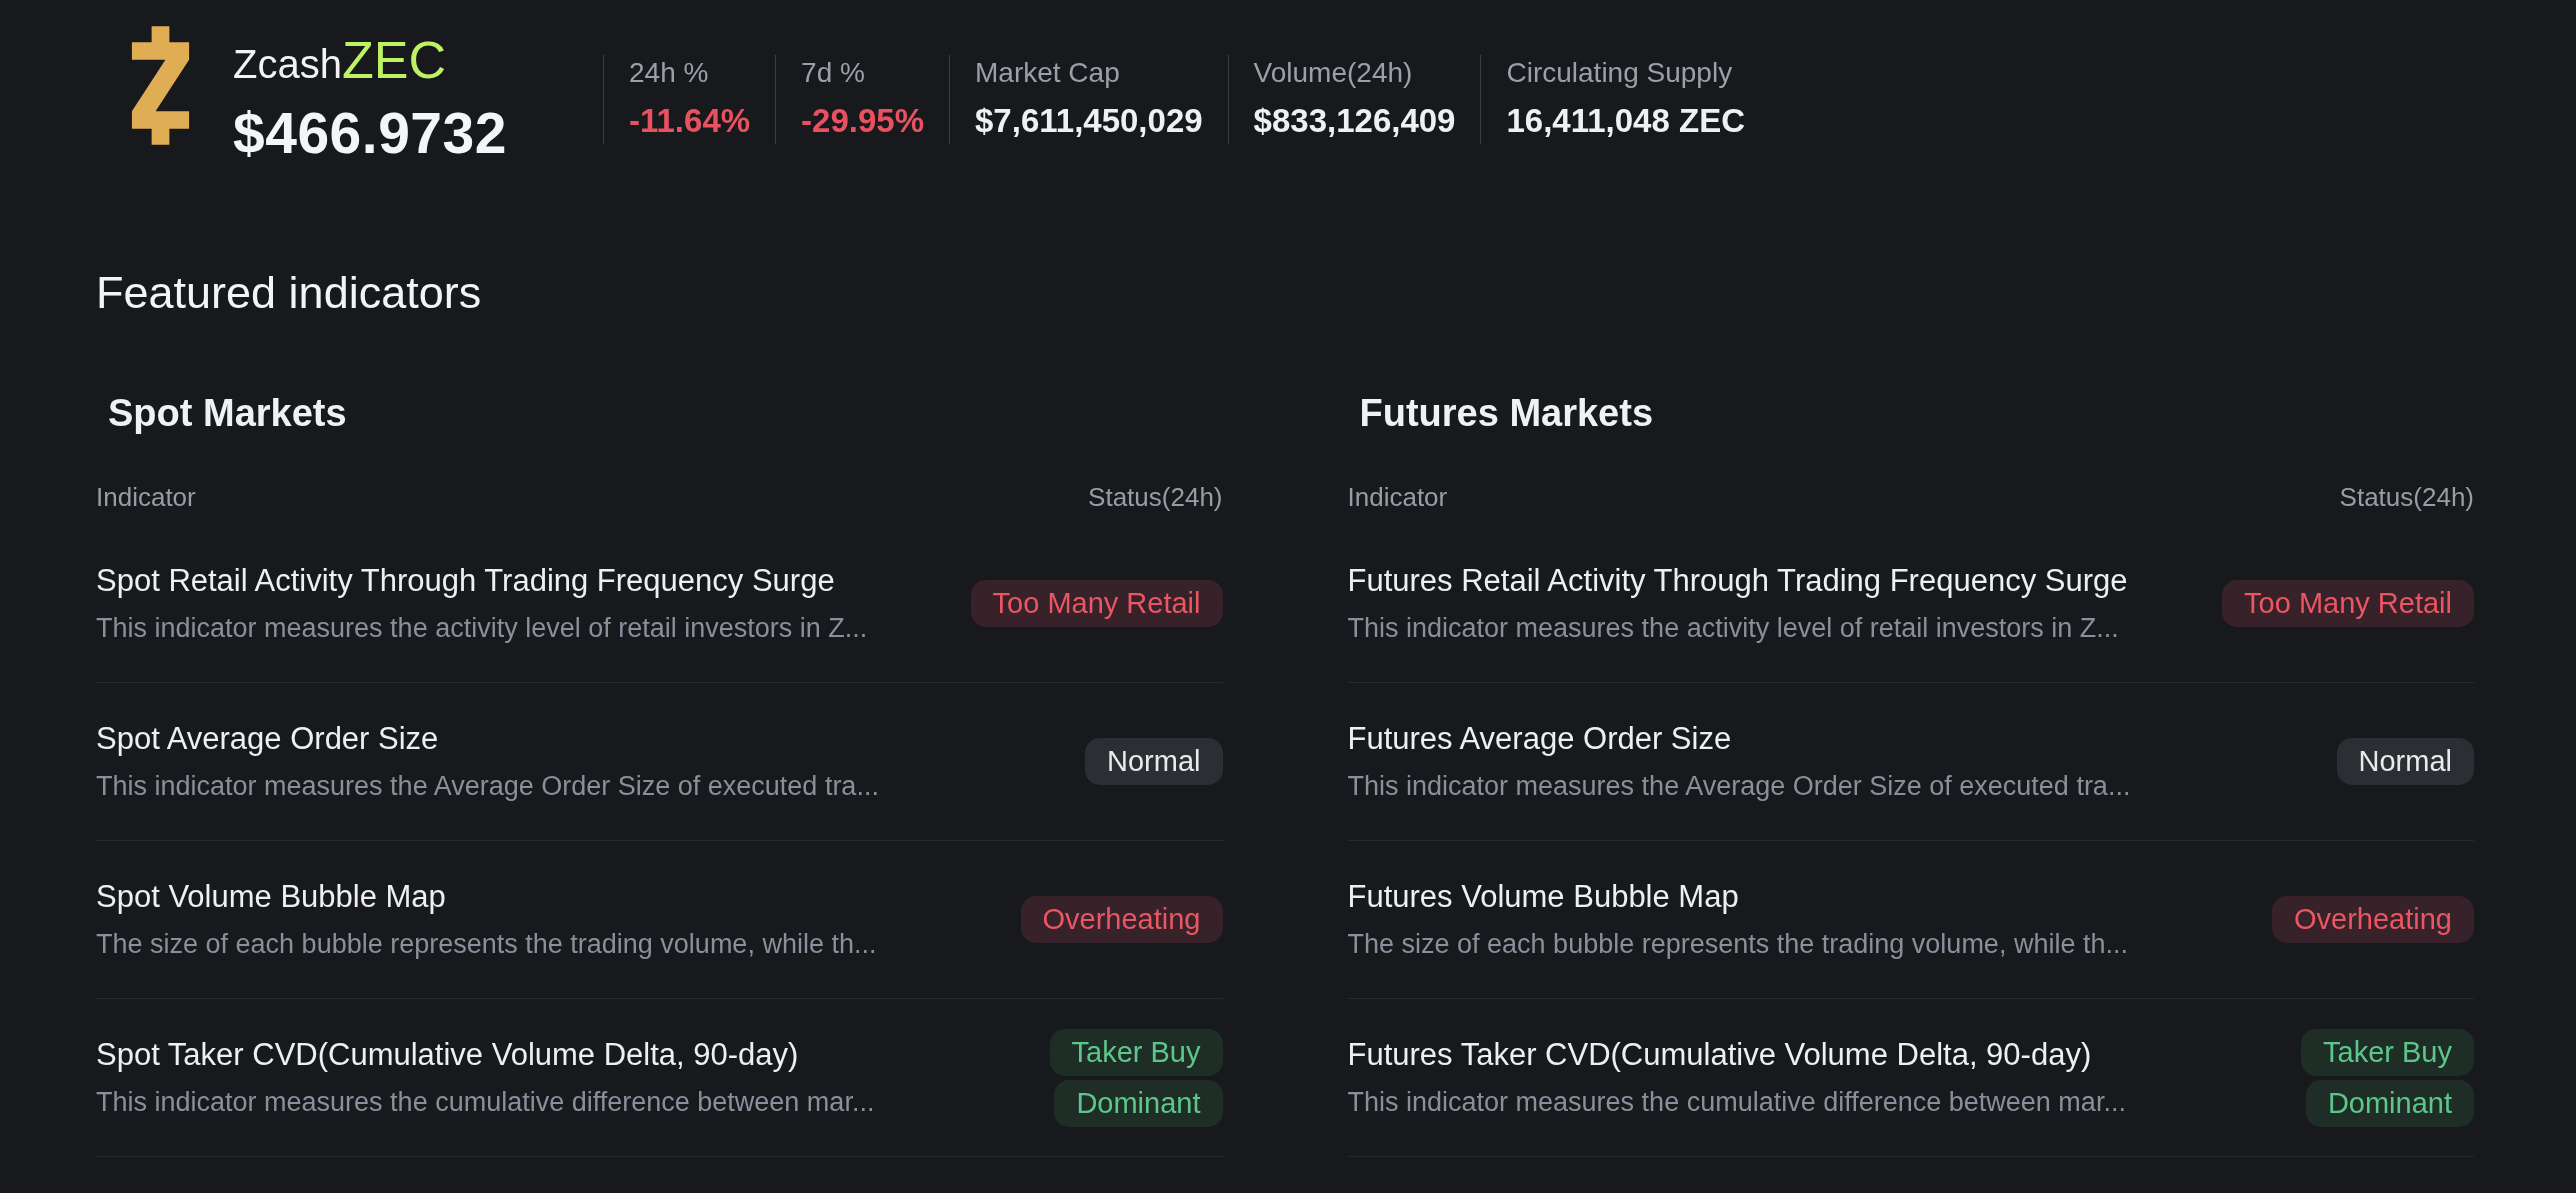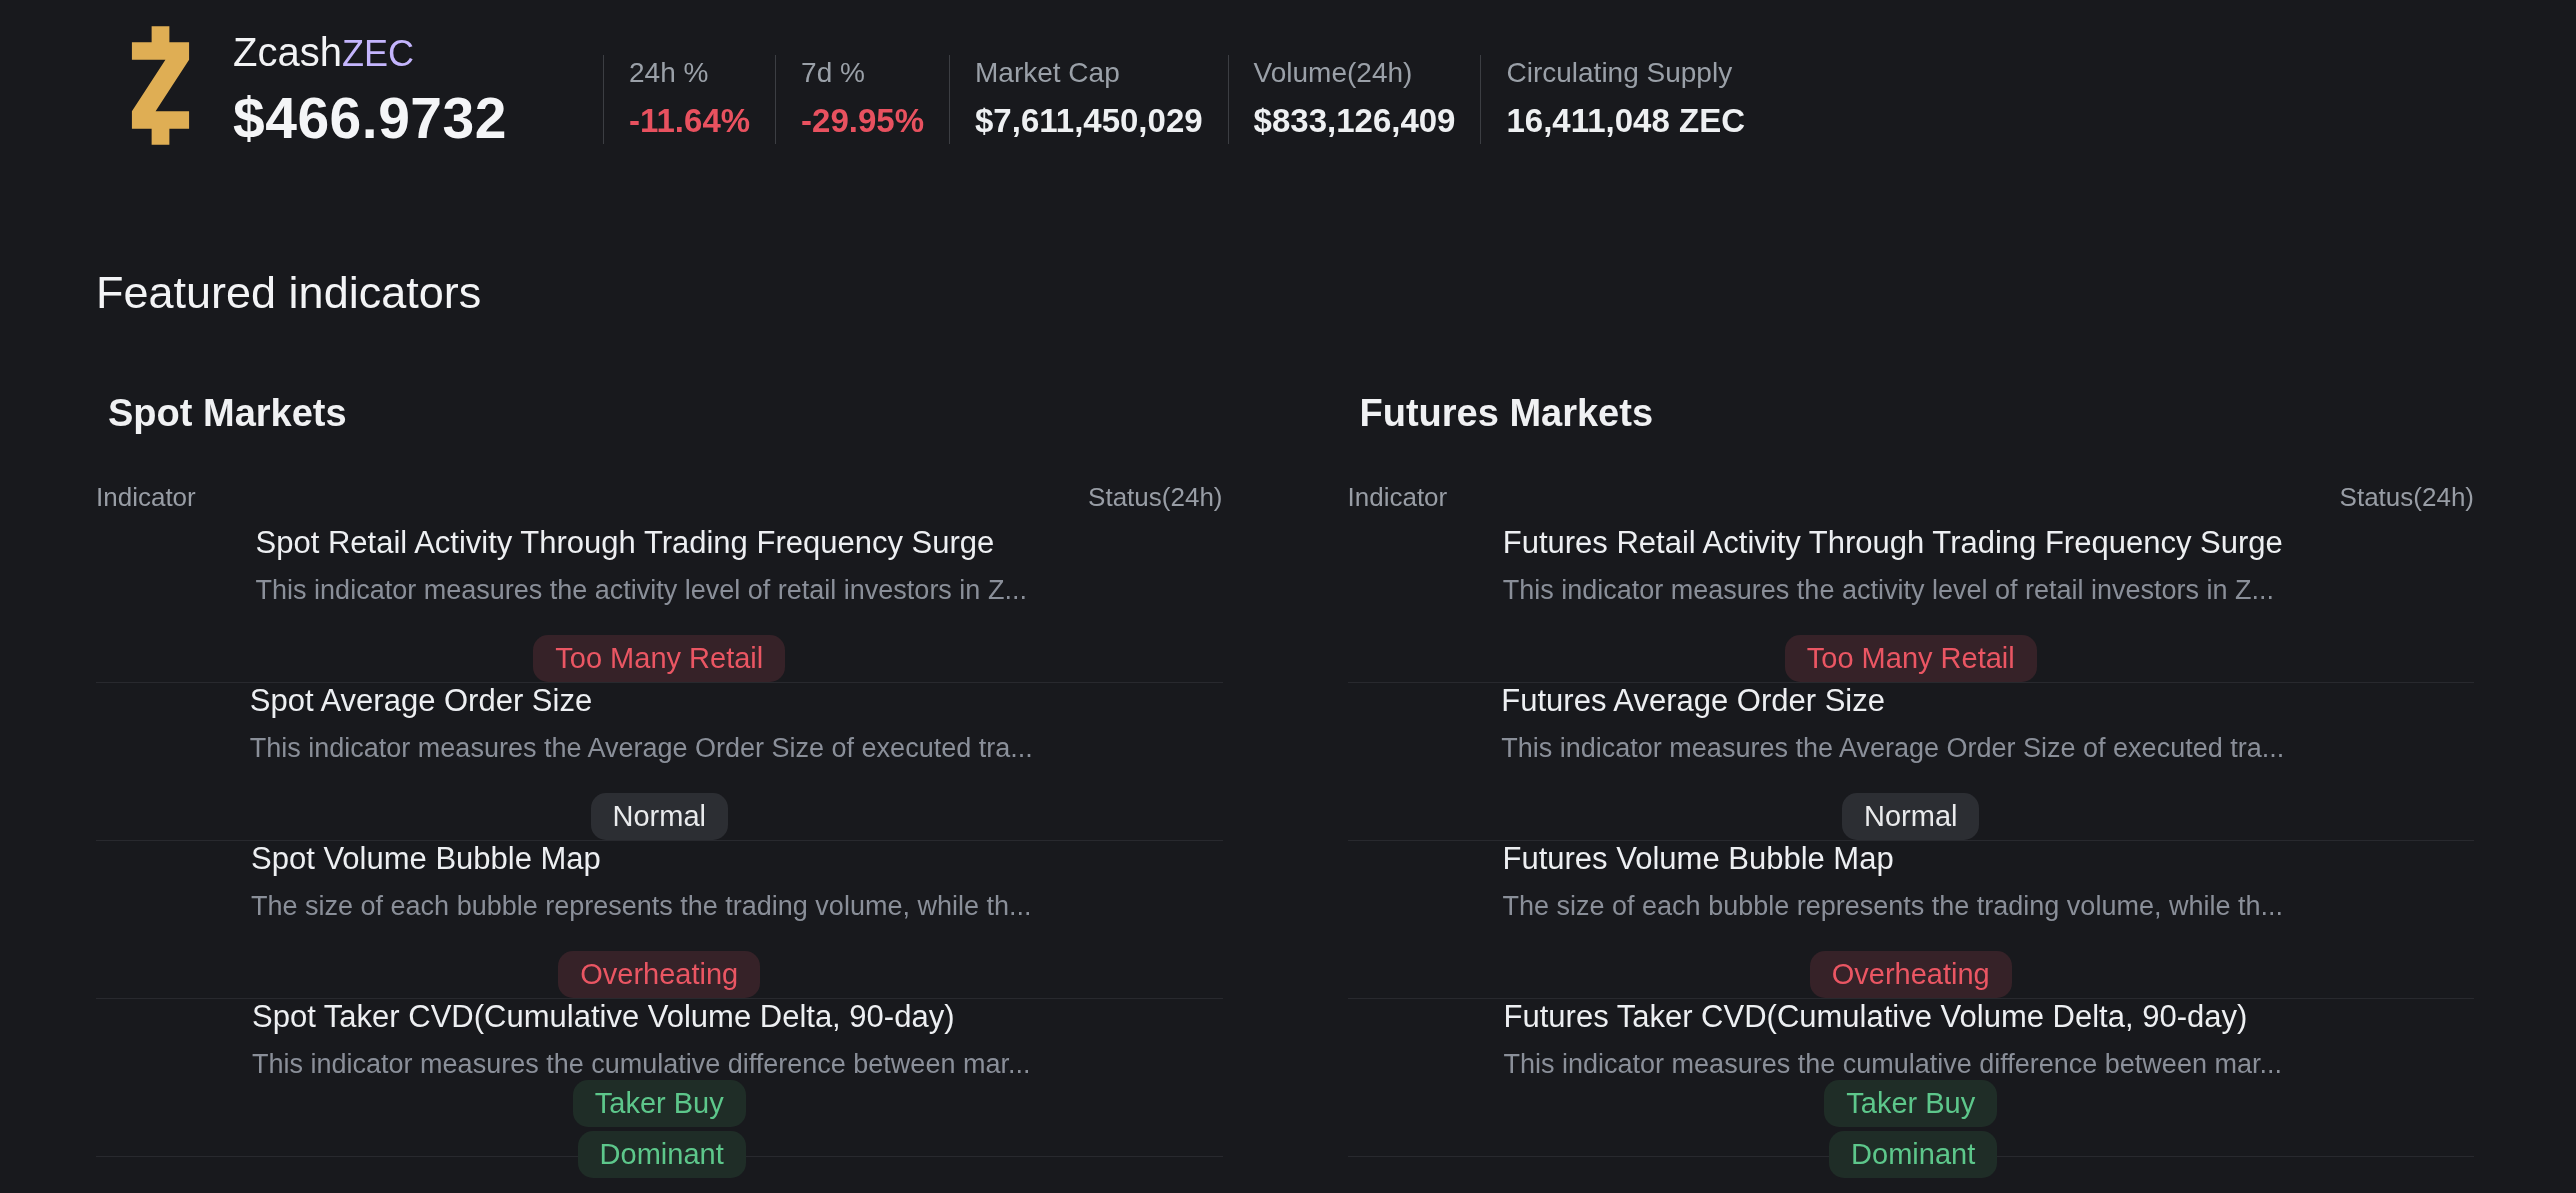--- a/index.html
+++ b/index.html
@@ -13,21 +13,21 @@
     font-family: "Liberation Sans", "DejaVu Sans", sans-serif;
     color: #eef0f2;
   }
 
   
   .header { position: relative; height: 148px; }
   .logo { position: absolute; left: 126px; top: 26px; width: 69px; height: 119px; }
   .coin { position: absolute; left: 233px; top: 30px; }
   .coin-line1 { display: flex; align-items: baseline; }
   .coin-name { font-size: 40px; font-weight: 500; color: #f2f3f5; }
-  .coin-symbol { font-size: 36px; font-weight: 500; color: #c4b5fd; }
+  .coin-symbol { font-size: 52px; font-weight: 500; color: #bef264; }
   .coin-price { margin-top: 10px; font-size: 57px; font-weight: 600; color: #f4f5f7; letter-spacing: 0.5px; }
 
   .stats { position: absolute; left: 603px; top: 55px; display: flex; }
   .stat { border-left: 1px solid #3c3e43; padding: 2px 25px 4px 25px; }
   .stat-label { font-size: 28px; color: #9aa0a8; margin-bottom: 13px; white-space: nowrap; }
   .stat-value { font-size: 33px; font-weight: 700; color: #eef0f2; white-space: nowrap; }
   .stat-value.negative { color: #e8515f; }
 
   
   .main { padding: 0 102px 0 96px; }
@@ -37,21 +37,20 @@
   .table-head {
     display: flex; justify-content: space-between; align-items: baseline;
     margin-top: 47px; padding-bottom: 12px;
     font-size: 26px; color: #989da5;
   }
   .row {
     height: 158px;
     display: flex; align-items: center; justify-content: space-between;
     border-bottom: 1px solid #28292e;
     cursor: pointer;
-    flex-direction: column;
   }
   .row-text { min-width: 0; padding-right: 36px; }
   .row-title { font-size: 31px; font-weight: 500; color: #edeff2; margin-bottom: 14px; white-space: nowrap; overflow: hidden; }
   .row-desc { font-size: 27px; color: #8a8f99; white-space: nowrap; overflow: hidden; text-overflow: ellipsis; }
   .badge {
     display: inline-block;
     font-size: 29px; line-height: 31px;
     padding: 8px 22px;
     border-radius: 15px;
     white-space: nowrap;

